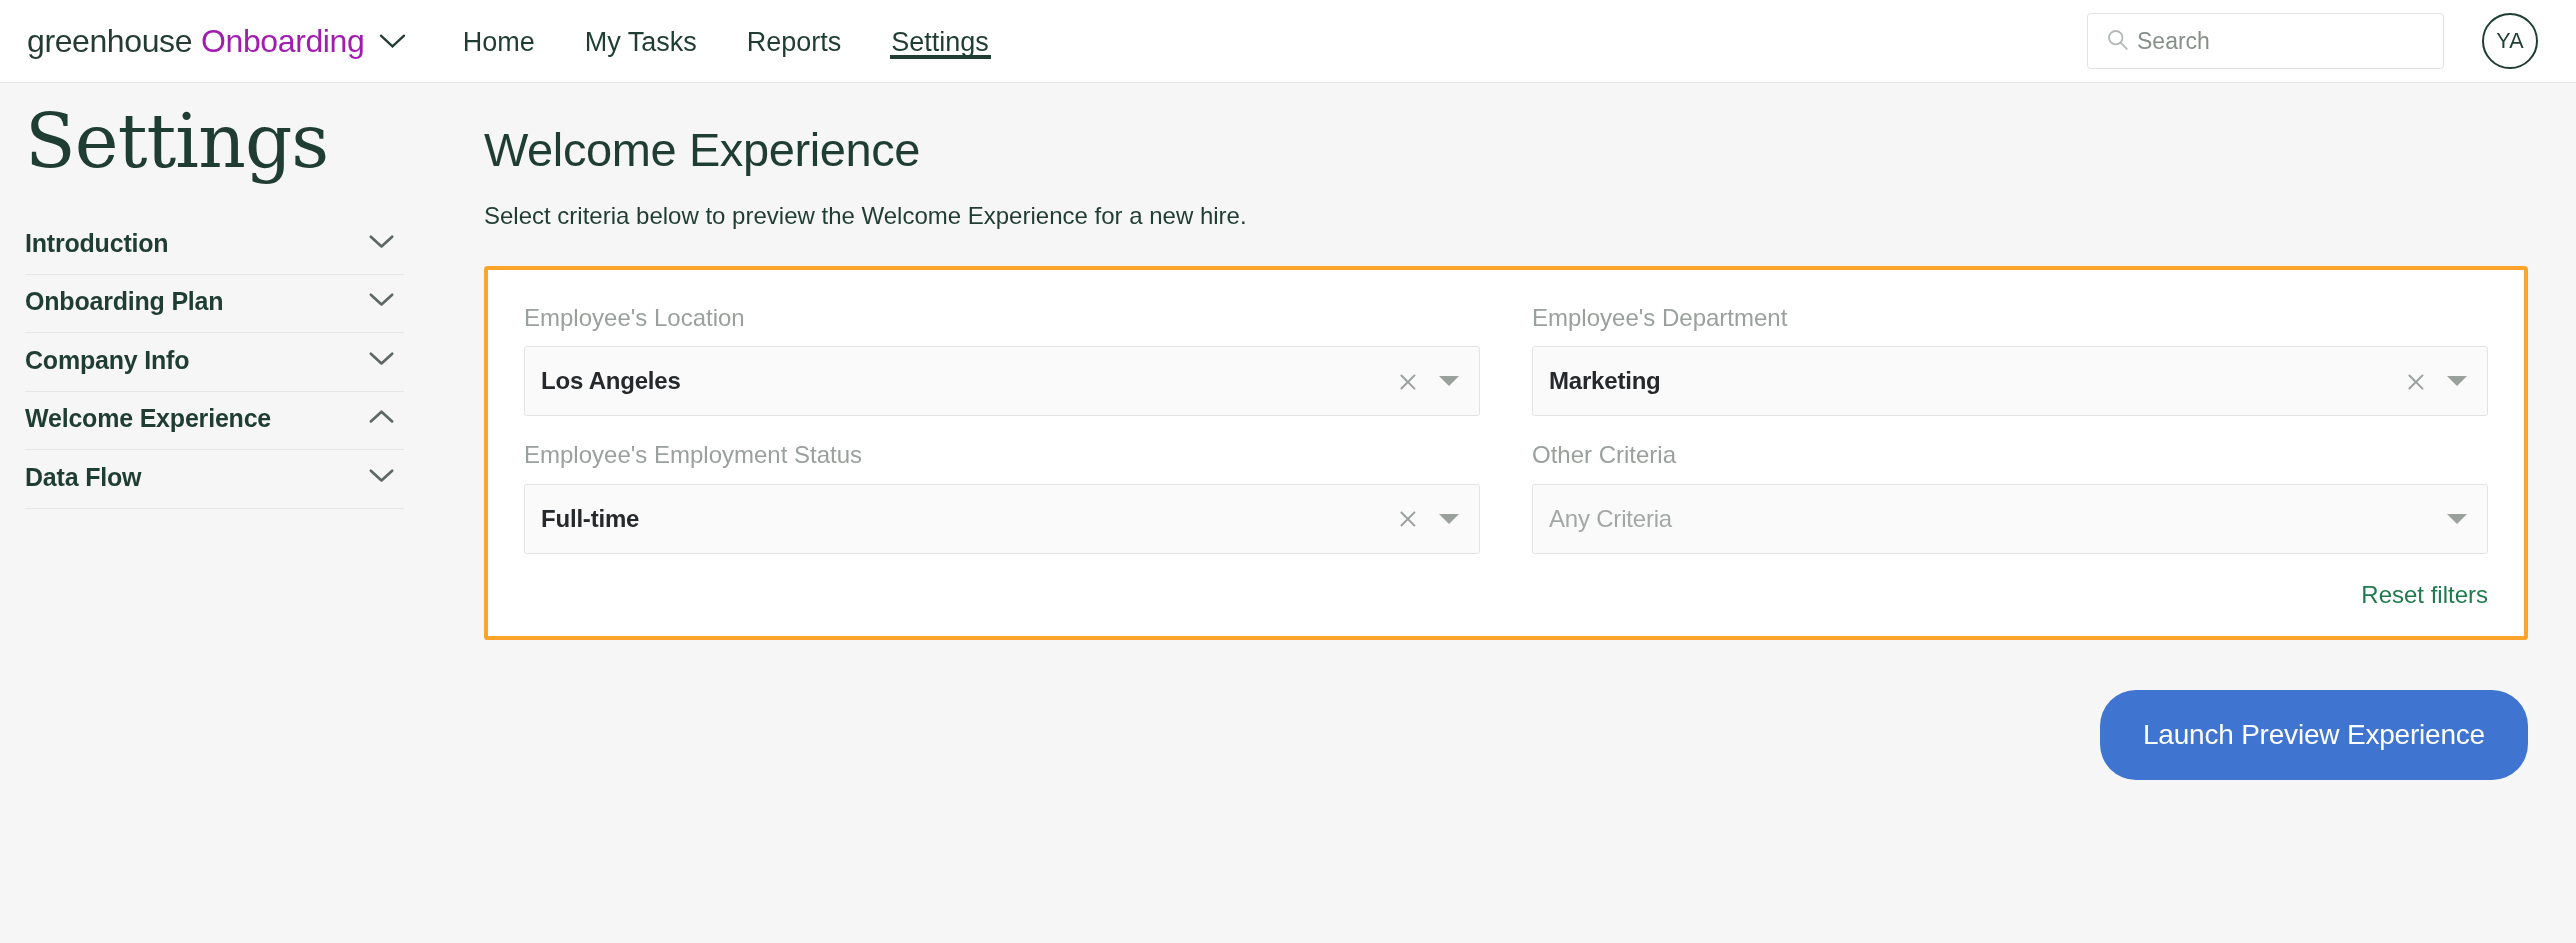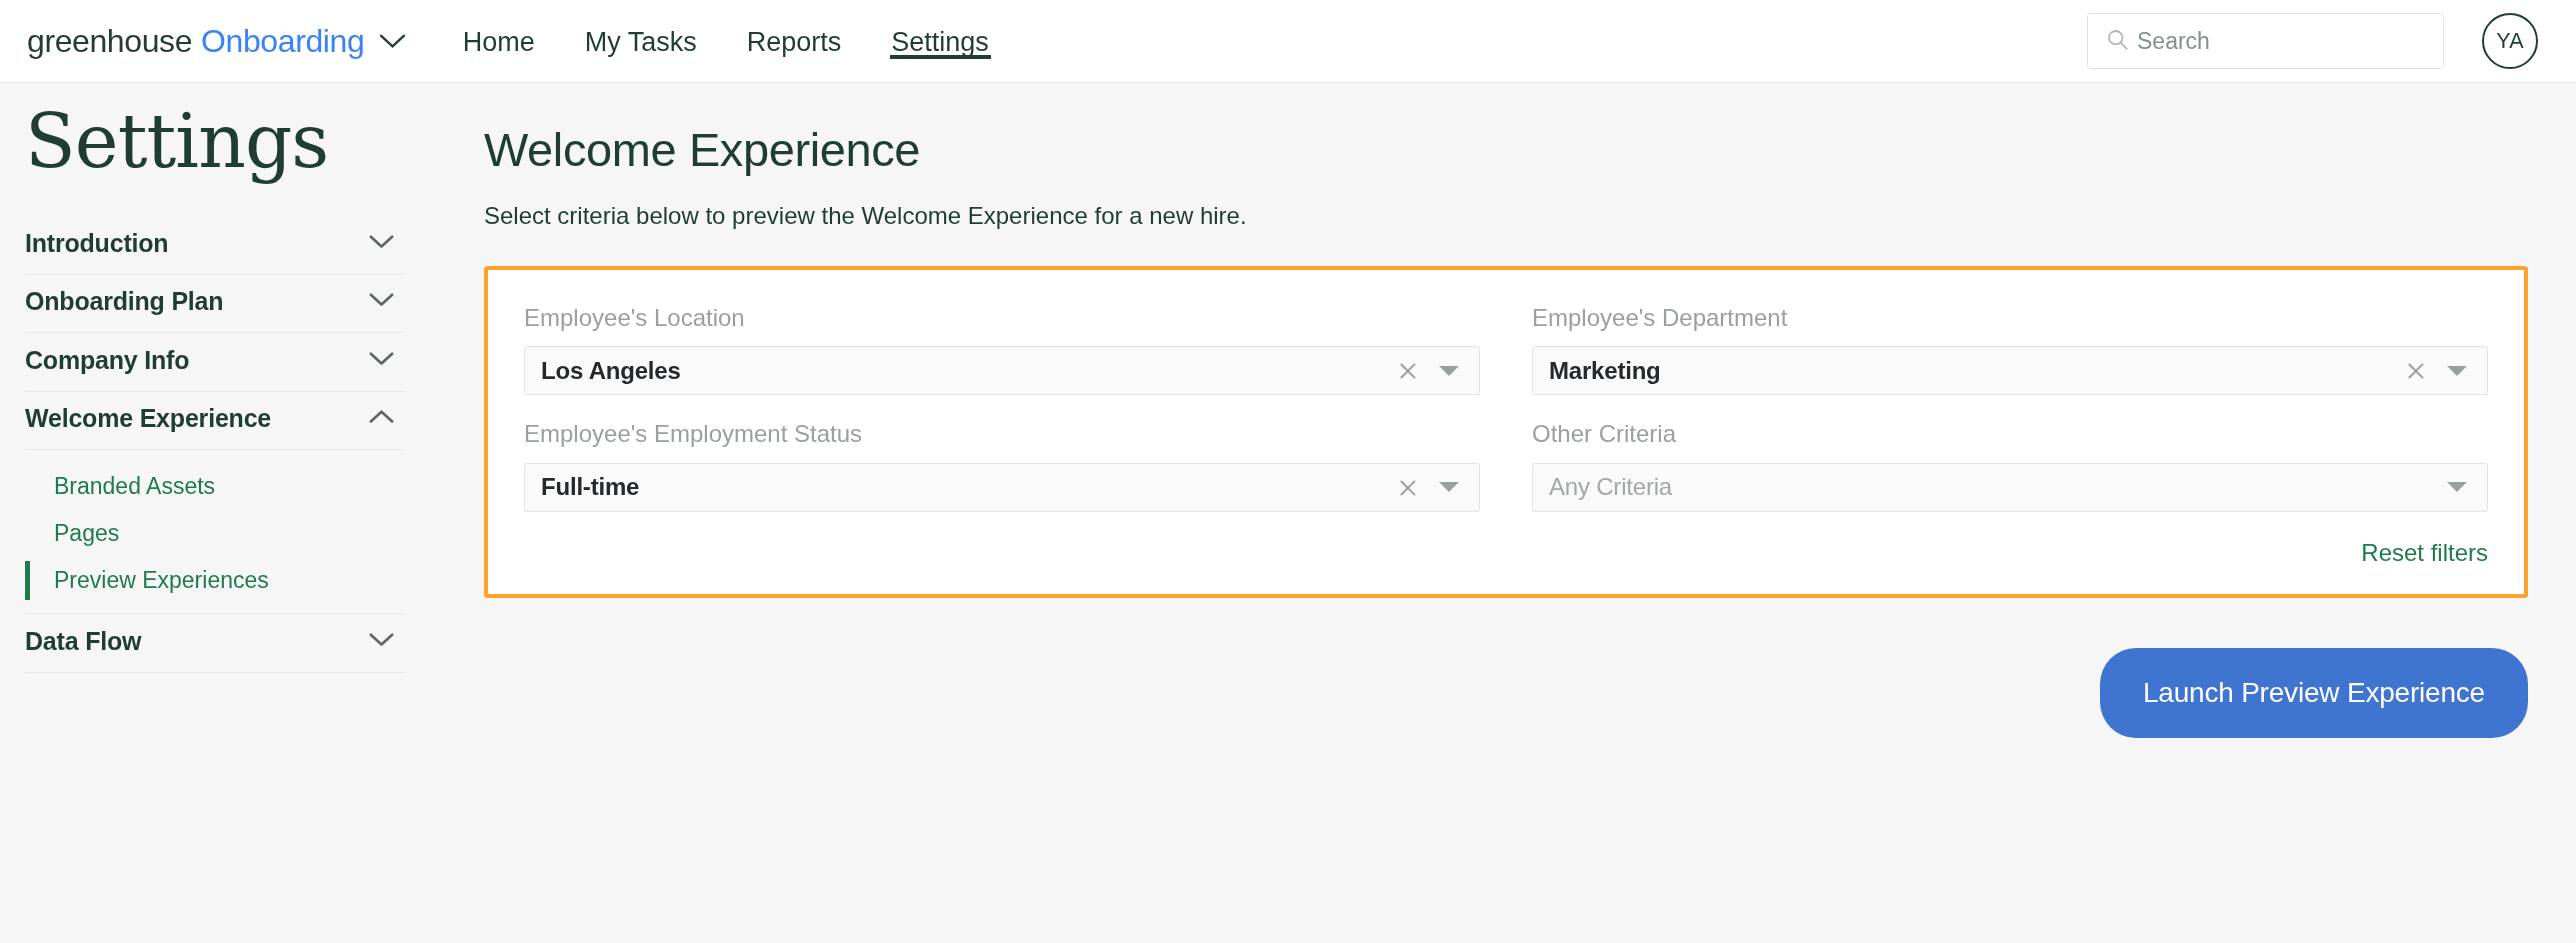--- a/index.html
+++ b/index.html
@@ -34,21 +34,21 @@
     cursor: pointer;
   }
   .brand-gh {
     font-size: 32px;
     color: #243c34;
     letter-spacing: -0.4px;
     font-weight: 400;
   }
   .brand-ob {
     font-size: 32px;
-    color: #3b82f6;
+    color: #a21caf;
     letter-spacing: -0.4px;
     font-weight: 400;
     margin-left: 9px;
   }
   .brand-caret {
     margin-left: 14.4px;
     display: inline-flex;
     align-items: center;
   }
 
@@ -213,21 +213,21 @@
     column-gap: 52px;
     row-gap: 25px;
   }
   .field-label {
     font-size: 24px;
     color: #9aa09c;
     margin-bottom: 14.4px;
     font-weight: 400;
   }
   .select-box {
-    height: 49px;
+    height: 70px;
     border: 1.8px solid #e1e4e2;
     background: #fafafa;
     border-radius: 2.7px;
     display: flex;
     align-items: center;
     padding: 0 20px 0 16px;
     cursor: pointer;
   }
   .select-value {
     font-size: 24px;
@@ -376,25 +376,20 @@
     </div>
 
     <div class="nav-section">
       <div class="nav-section-head">
         <span class="nav-section-title">Welcome Experience</span>
         <span>
           <svg width="27" height="16" viewBox="0 0 30 18" fill="none">
             <path d="M3 14 L15 3 L27 14" stroke="#5d6763" stroke-width="3" fill="none" stroke-linecap="round" stroke-linejoin="round"></path>
           </svg>
         </span>
-      </div>
-      <div class="sub-list">
-        <div class="sub-item">Branded Assets</div>
-        <div class="sub-item">Pages</div>
-        <div class="sub-item active">Preview Experiences</div>
       </div>
     </div>
 
     <div class="nav-section">
       <div class="nav-section-head">
         <span class="nav-section-title">Data Flow</span>
         <span>
           <svg width="27" height="16" viewBox="0 0 30 18" fill="none">
             <path d="M3 3 L15 14 L27 3" stroke="#5d6763" stroke-width="3" fill="none" stroke-linecap="round" stroke-linejoin="round"></path>
           </svg>

